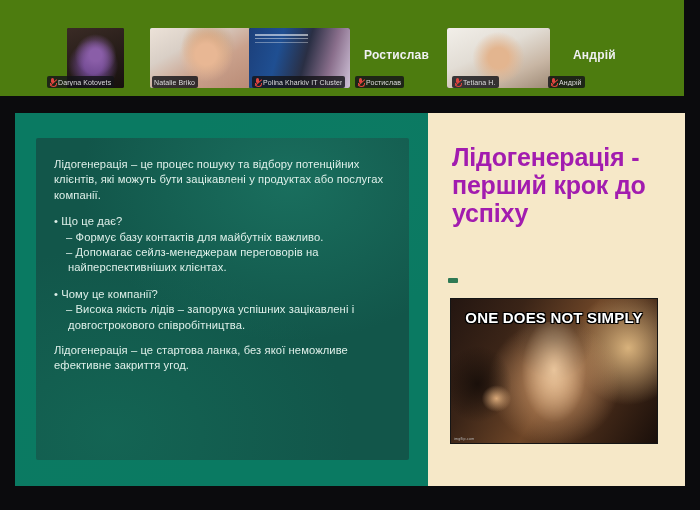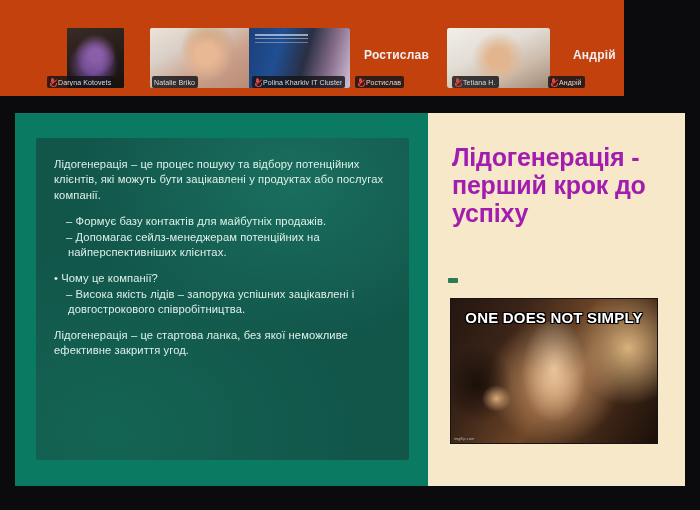--- a/index.html
+++ b/index.html
@@ -20,23 +20,23 @@
     height: 510px;
     background: #0b0b0d;
     overflow: hidden;
   }
 
   
   .filmstrip {
     position: absolute;
     left: 0;
     top: 0;
-    width: 624px;
+    width: 684px;
     height: 96px;
-    background: #c2410c;
+    background: #4d7c0f;
   }
   .tile {
     position: absolute;
     top: 28px;
     height: 60px;
     overflow: hidden;
     border-radius: 2px;
     background: #15151a;
   }
   .tile .vid {
@@ -370,22 +370,23 @@
       <span class="nm">Андрій</span>
     </div>
   </div>
 
   <div class="slide">
 
     <div class="slide-left">
       <div class="textbox">
         <p>Лідогенерація – це процес пошуку та відбору потенційних клієнтів, які можуть бути зацікавлені у продуктах або послугах компанії.</p>
         <div class="gap"></div>
-        <p class="indent">– Формує базу контактів для майбутніх продажів.</p>
-        <p class="indent">– Допомагає сейлз-менеджерам потенційних на найперспективніших клієнтах.</p>
+        <p>• Що це дає?</p>
+        <p class="indent">– Формує базу контактів для майбутніх важливо.</p>
+        <p class="indent">– Допомагає сейлз-менеджерам переговорів на найперспективніших клієнтах.</p>
         <div class="gap"></div>
         <p>• Чому це компанії?</p>
         <p class="indent">– Висока якість лідів – запорука успішних зацікавлені і довгострокового співробітництва.</p>
         <div class="gap-sm"></div>
         <p>Лідогенерація – це стартова ланка, без якої неможливе ефективне закриття угод.</p>
       </div>
     </div>
 
     <div class="slide-right">
       <div class="slide-title">Лідогенерація - перший крок до успіху</div>

